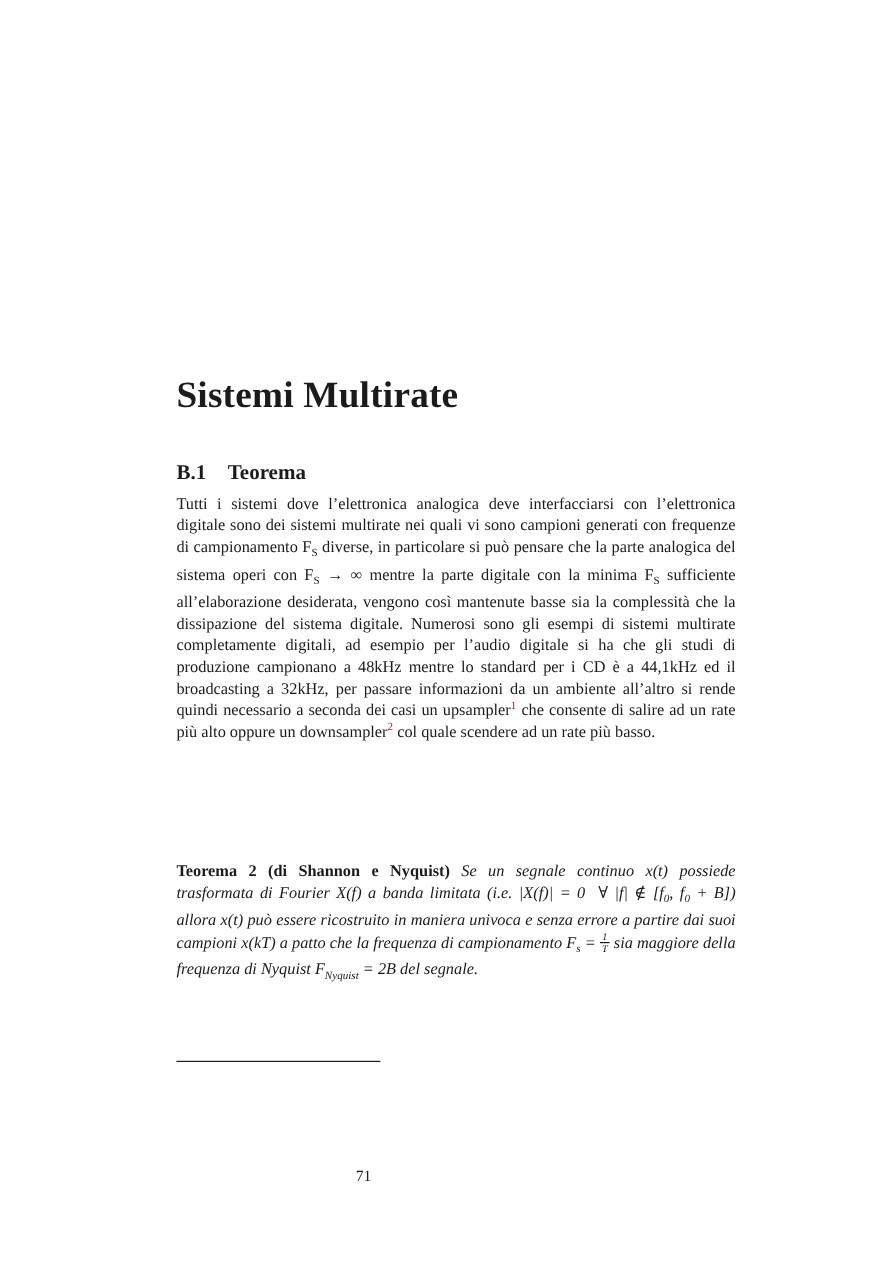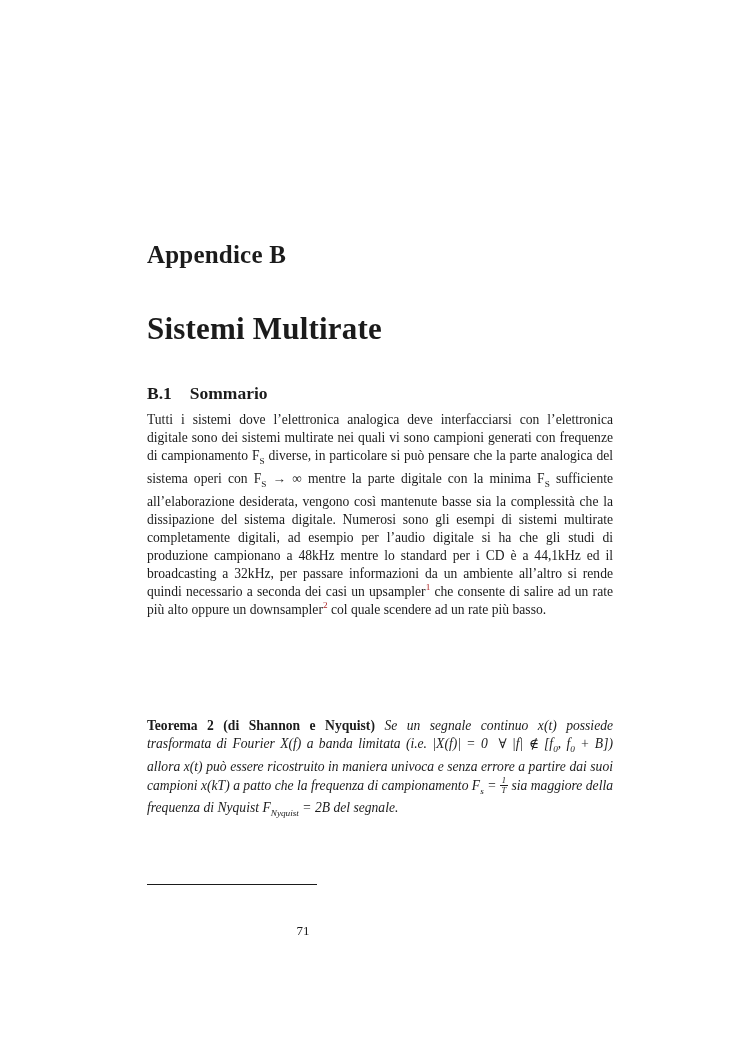--- a/index.html
+++ b/index.html
@@ -75,38 +75,37 @@
     top: 889px;
     width: 466px;
     font-size: 11.2px;
     line-height: 15px;
     text-align: justify;
   }
   .footnotes p { margin: 0; text-indent: 10px; }
   .footnotes sup { font-size: 0.7em; line-height: 0; }
   .pagenum {
     position: absolute;
-    top: 923px;
+    top: 972px;
     left: 0;
     width: 606px;
     text-align: center;
     font-size: 13px;
     margin: 0;
   }
 </style>
 </head>
 <body>
 
 <div class="page">
 
-  <h2 class="abs chapter-label">Appendice B</h2>
 
   <h1 class="abs chapter-title">Sistemi Multirate</h1>
 
-  <h3 class="abs sec sec1"><span class="secnum">B.1</span><span>Sommario</span></h3>
+  <h3 class="abs sec sec1"><span class="secnum">B.1</span><span>Teorema</span></h3>
 
   <p class="abs body para1"><span>Tutti i sistemi dove l’elettronica analogica deve interfacciarsi con l’elettronica digitale sono dei sistemi multirate nei quali vi sono campioni generati con frequenze di campionamento </span><span class="mi"><span>F</span><sub>S</sub></span><span> diverse, in particolare si può pensare che la parte analogica del sistema operi con </span><span class="mi"><span>F</span><sub>S</sub></span><span> → ∞ mentre la parte digitale con la minima </span><span class="mi"><span>F</span><sub>S</sub></span><span> sufficiente all’elaborazione desiderata, vengono così mantenute basse sia la complessità che la dissipazione del sistema digitale. Numerosi sono gli esempi di sistemi multirate completamente digitali, ad esempio per l’audio digitale si ha che gli studi di produzione campionano a 48kHz mentre lo standard per i CD è a 44,1kHz ed il broadcasting a 32kHz, per passare informazioni da un ambiente all’altro si rende quindi necessario a seconda dei casi un upsampler</span><sup class="fnlink">1</sup><span> che consente di salire ad un rate più alto oppure un downsampler</span><sup class="fnlink">2</sup><span> col quale scendere ad un rate più basso.</span></p>
 
 
 
   <p class="abs body theorem"><b>Teorema 2 (di Shannon e Nyquist)</b><span class="th-body"><span> Se un segnale continuo x(t) possiede trasformata di Fourier X(f) a banda limitata (i.e. |X(f)| = 0 &nbsp;∀ |f| ∉ [f</span><sub>0</sub><span>, f</span><sub>0</sub><span> + B]) allora x(t) può essere ricostruito in maniera univoca e senza errore a partire dai suoi campioni x(kT) a patto che la frequenza di campionamento F</span><sub>s</sub><span> = </span><span class="frac"><span class="num">1</span><span class="den">T</span></span><span> sia maggiore della frequenza di Nyquist F</span><sub>Nyquist</sub><span> = 2B del segnale.</span></span></p>
 
 
   <hr class="abs fnrule">
 

